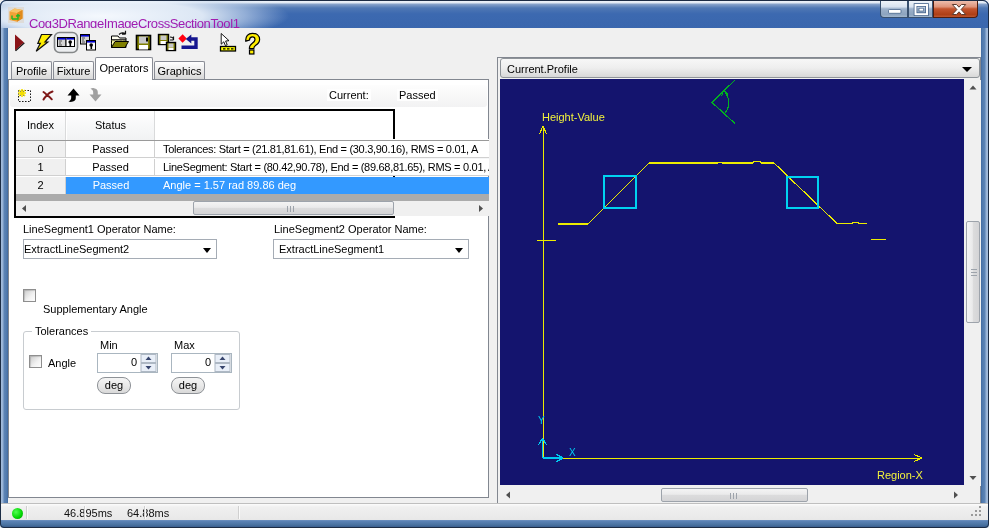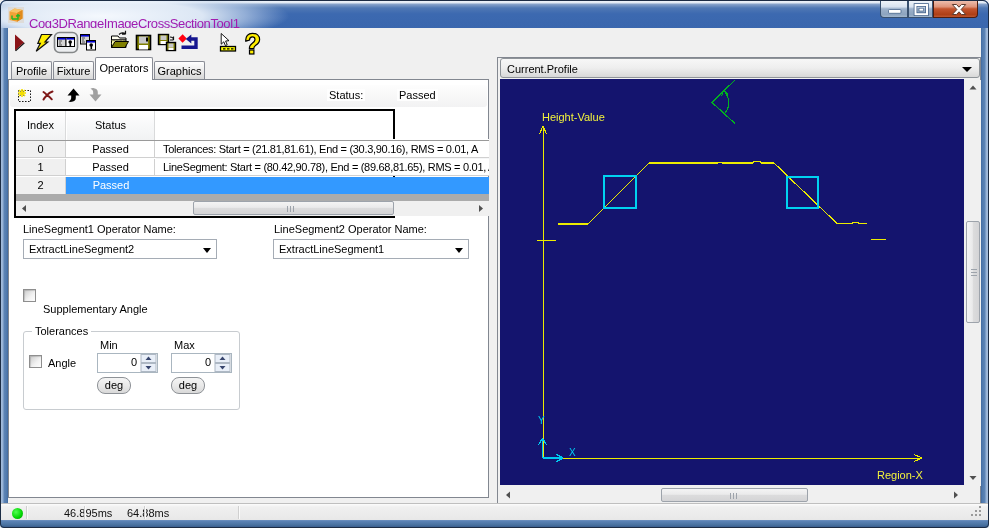--- a/index.html
+++ b/index.html
@@ -173,57 +173,58 @@
         <path d="M0,0 L0,-4 M0,0 L0,4 M0,0 L-4,0 M0,0 L4,0 M0,0 L-3,-3 M0,0 L3,-3 M0,0 L-3,3 M0,0 L3,3" stroke="#f4de00" stroke-width="1.6"></path>
         <path d="M-2,-2 l1,1 M2,-2 l-1,1 M-2,2 l1,1 M2,2 l-1,1" stroke="#666" stroke-width="0.7"></path>
       </g>
 
       <path d="M34.5,12 C36,13 37,14 38,15.2 M38,15.2 C39.5,13.5 41,12.3 43.5,11.5 M38,15.2 C36.3,16.8 35.3,18 34.5,19.5 M38,15.2 C40,16.5 41.5,17.8 42.8,19.3" stroke="#7e1818" stroke-width="2" fill="none" stroke-linecap="round"></path>
 
       <path d="M58.5,15.5 L64.5,8.5 L70.5,15.5 L66.8,15.5 L66.8,18 C66.8,20 65.5,21.5 63,21.8 C61.5,22 60.5,21.8 59.5,21.3 C61.5,20.5 62.2,19.5 62.2,17.5 L62.2,15.5 Z" fill="#000"></path>
 
       <path d="M80.5,14.5 L86.5,21.5 L92.5,14.5 L88.8,14.5 L88.8,12 C88.8,10 87.5,8.5 85,8.2 C83.5,8 82.5,8.2 81.5,8.7 C83.5,9.5 84.2,10.5 84.2,12.5 L84.2,14.5 Z" fill="#a0a0a0"></path>
     </svg>
-    <div class="stlabel" style="left:318px;">Status:</div>
+    <div class="stlabel" style="left:318px;">Current:</div>
     <div class="stlabel" style="left:388px;">Passed</div>
     <div class="abs" id="grid">
       <div class="gh" style="left:0; width:50px; border-right:1px solid #d9dadb; text-align:center; line-height:28px;">Index</div>
       <div class="gh" style="left:51px; width:88px; border-right:1px solid #d9dadb; text-align:center; line-height:28px;">Status</div>
       <div class="gh" style="left:140px; width:333px; padding-left:8px; line-height:28px;margin-top:28px;">Result</div>
       <div class="abs" style="left:0; top:29px; width:473px; height:1px; background:#9a9a9a;"></div>
       <div class="row" style="left:0; top:30px; width:473px; border-bottom:1px solid #d0d0d0; background:#fff;">
         <span class="abs cellc" style="left:0; width:50px; height:16px; background:#f0f0f0; border-right:1px solid #d0d0d0; line-height:16px;">0</span>
         <span class="abs cellc" style="left:51px; width:88px; height:16px; border-right:1px solid #d0d0d0; line-height:16px;">Passed</span>
         <span class="abs" style="left:147px; width:326px; height:16px; line-height:16px; letter-spacing:-0.3px; white-space:nowrap; overflow:hidden;">Tolerances: Start = (21.81,81.61), End = (30.3,90.16), RMS = 0.01, A</span>
       </div>
       <div class="row" style="left:0; top:48px; width:473px; border-bottom:1px solid #d0d0d0; background:#fff;">
         <span class="abs cellc" style="left:0; width:50px; height:16px; background:#f0f0f0; border-right:1px solid #d0d0d0; line-height:16px;">1</span>
         <span class="abs cellc" style="left:51px; width:88px; height:16px; border-right:1px solid #d0d0d0; line-height:16px;">Passed</span>
         <span class="abs" style="left:147px; width:326px; height:16px; line-height:16px; letter-spacing:-0.3px; white-space:nowrap; overflow:hidden;">LineSegment: Start = (80.42,90.78), End = (89.68,81.65), RMS = 0.01, A</span>
       </div>
       <div class="row" style="left:0; top:66px; width:473px; background:#3399ff;">
         <span class="abs cellc" style="left:0; width:50px; height:17px; background:#f0f0f0; border-right:1px solid #d0d0d0; line-height:16px; color:#000;">2</span>
         <span class="abs cellc" style="left:51px; width:88px; height:17px; line-height:16px; color:#fff;">Passed</span>
+        <span class="abs" style="left:147px; width:326px; height:17px; line-height:16px; color:#fff; white-space:nowrap;">Angle = 1.57 rad 89.86 deg</span>
       </div>
       <div class="abs" style="left:0; top:83px; width:473px; height:7px; background:#ababab;"></div>
       <div class="sbtrack" style="left:0; top:90px; width:473px; height:15px;">
         <div class="sbbtn" style="left:0; top:0; width:17px; height:15px;"><svg width="17" height="15">
               <path d="M10,4 L6,7.5 L10,11 Z" fill="#505050"></path>
             </svg></div>
         <div class="sbbtn" style="left:456px; top:0; width:17px; height:15px;"><svg width="17" height="15">
               <path d="M7,4 L11,7.5 L7,11 Z" fill="#505050"></path>
             </svg></div>
         <div class="sbthumb" style="left:177px; top:0; width:201px; height:14px;">
           <div class="abs" style="left:93px; top:4px; width:1px; height:6px; background:#9da3ab; box-shadow:3px 0 0 #9da3ab, 6px 0 0 #9da3ab;"></div>
         </div>
       </div>
     </div>
     <div class="lbl" style="left:14px; top:143px;">LineSegment1 Operator Name:</div>
     <div class="lbl" style="left:265px; top:143px;">LineSegment2 Operator Name:</div>
-    <div class="combo" style="left:14px; top:159px; width:194px; line-height:18px; padding-left:5px;">ExtractLineSegment2<span class="carrow" style="right:5px; top:8px; border-left-width:4.5px; border-right-width:4.5px; border-top-width:5px;"></span></div>
+    <div class="combo" style="left:14px; top:159px; width:194px; line-height:18px; ">ExtractLineSegment2<span class="carrow" style="right:5px; top:8px; border-left-width:4.5px; border-right-width:4.5px; border-top-width:5px;"></span></div>
     <div class="combo" style="left:264px; top:159px; width:196px; line-height:18px; padding-left:5px;">ExtractLineSegment1<span class="carrow" style="right:5px; top:8px; border-left-width:4.5px; border-right-width:4.5px; border-top-width:5px;"></span></div>
     <div class="cb" style="left:14px; top:209px;"></div>
     <div class="lbl" style="left:34px; top:211px;margin-top:12px;">Supplementary Angle</div>
     <div class="abs" id="groupbox"></div>
     <div class="lbl" style="left:23px; top:245px; background:#fff; padding:0 3px;">Tolerances</div>
     <div class="lbl" style="left:91px; top:259px;">Min</div>
     <div class="lbl" style="left:165px; top:259px;">Max</div>
     <div class="cb" style="left:20px; top:275px;"></div>
     <div class="lbl" style="left:39px; top:277px;">Angle</div>
     <div class="spin" style="left:88px; top:273px; width:61px;">

